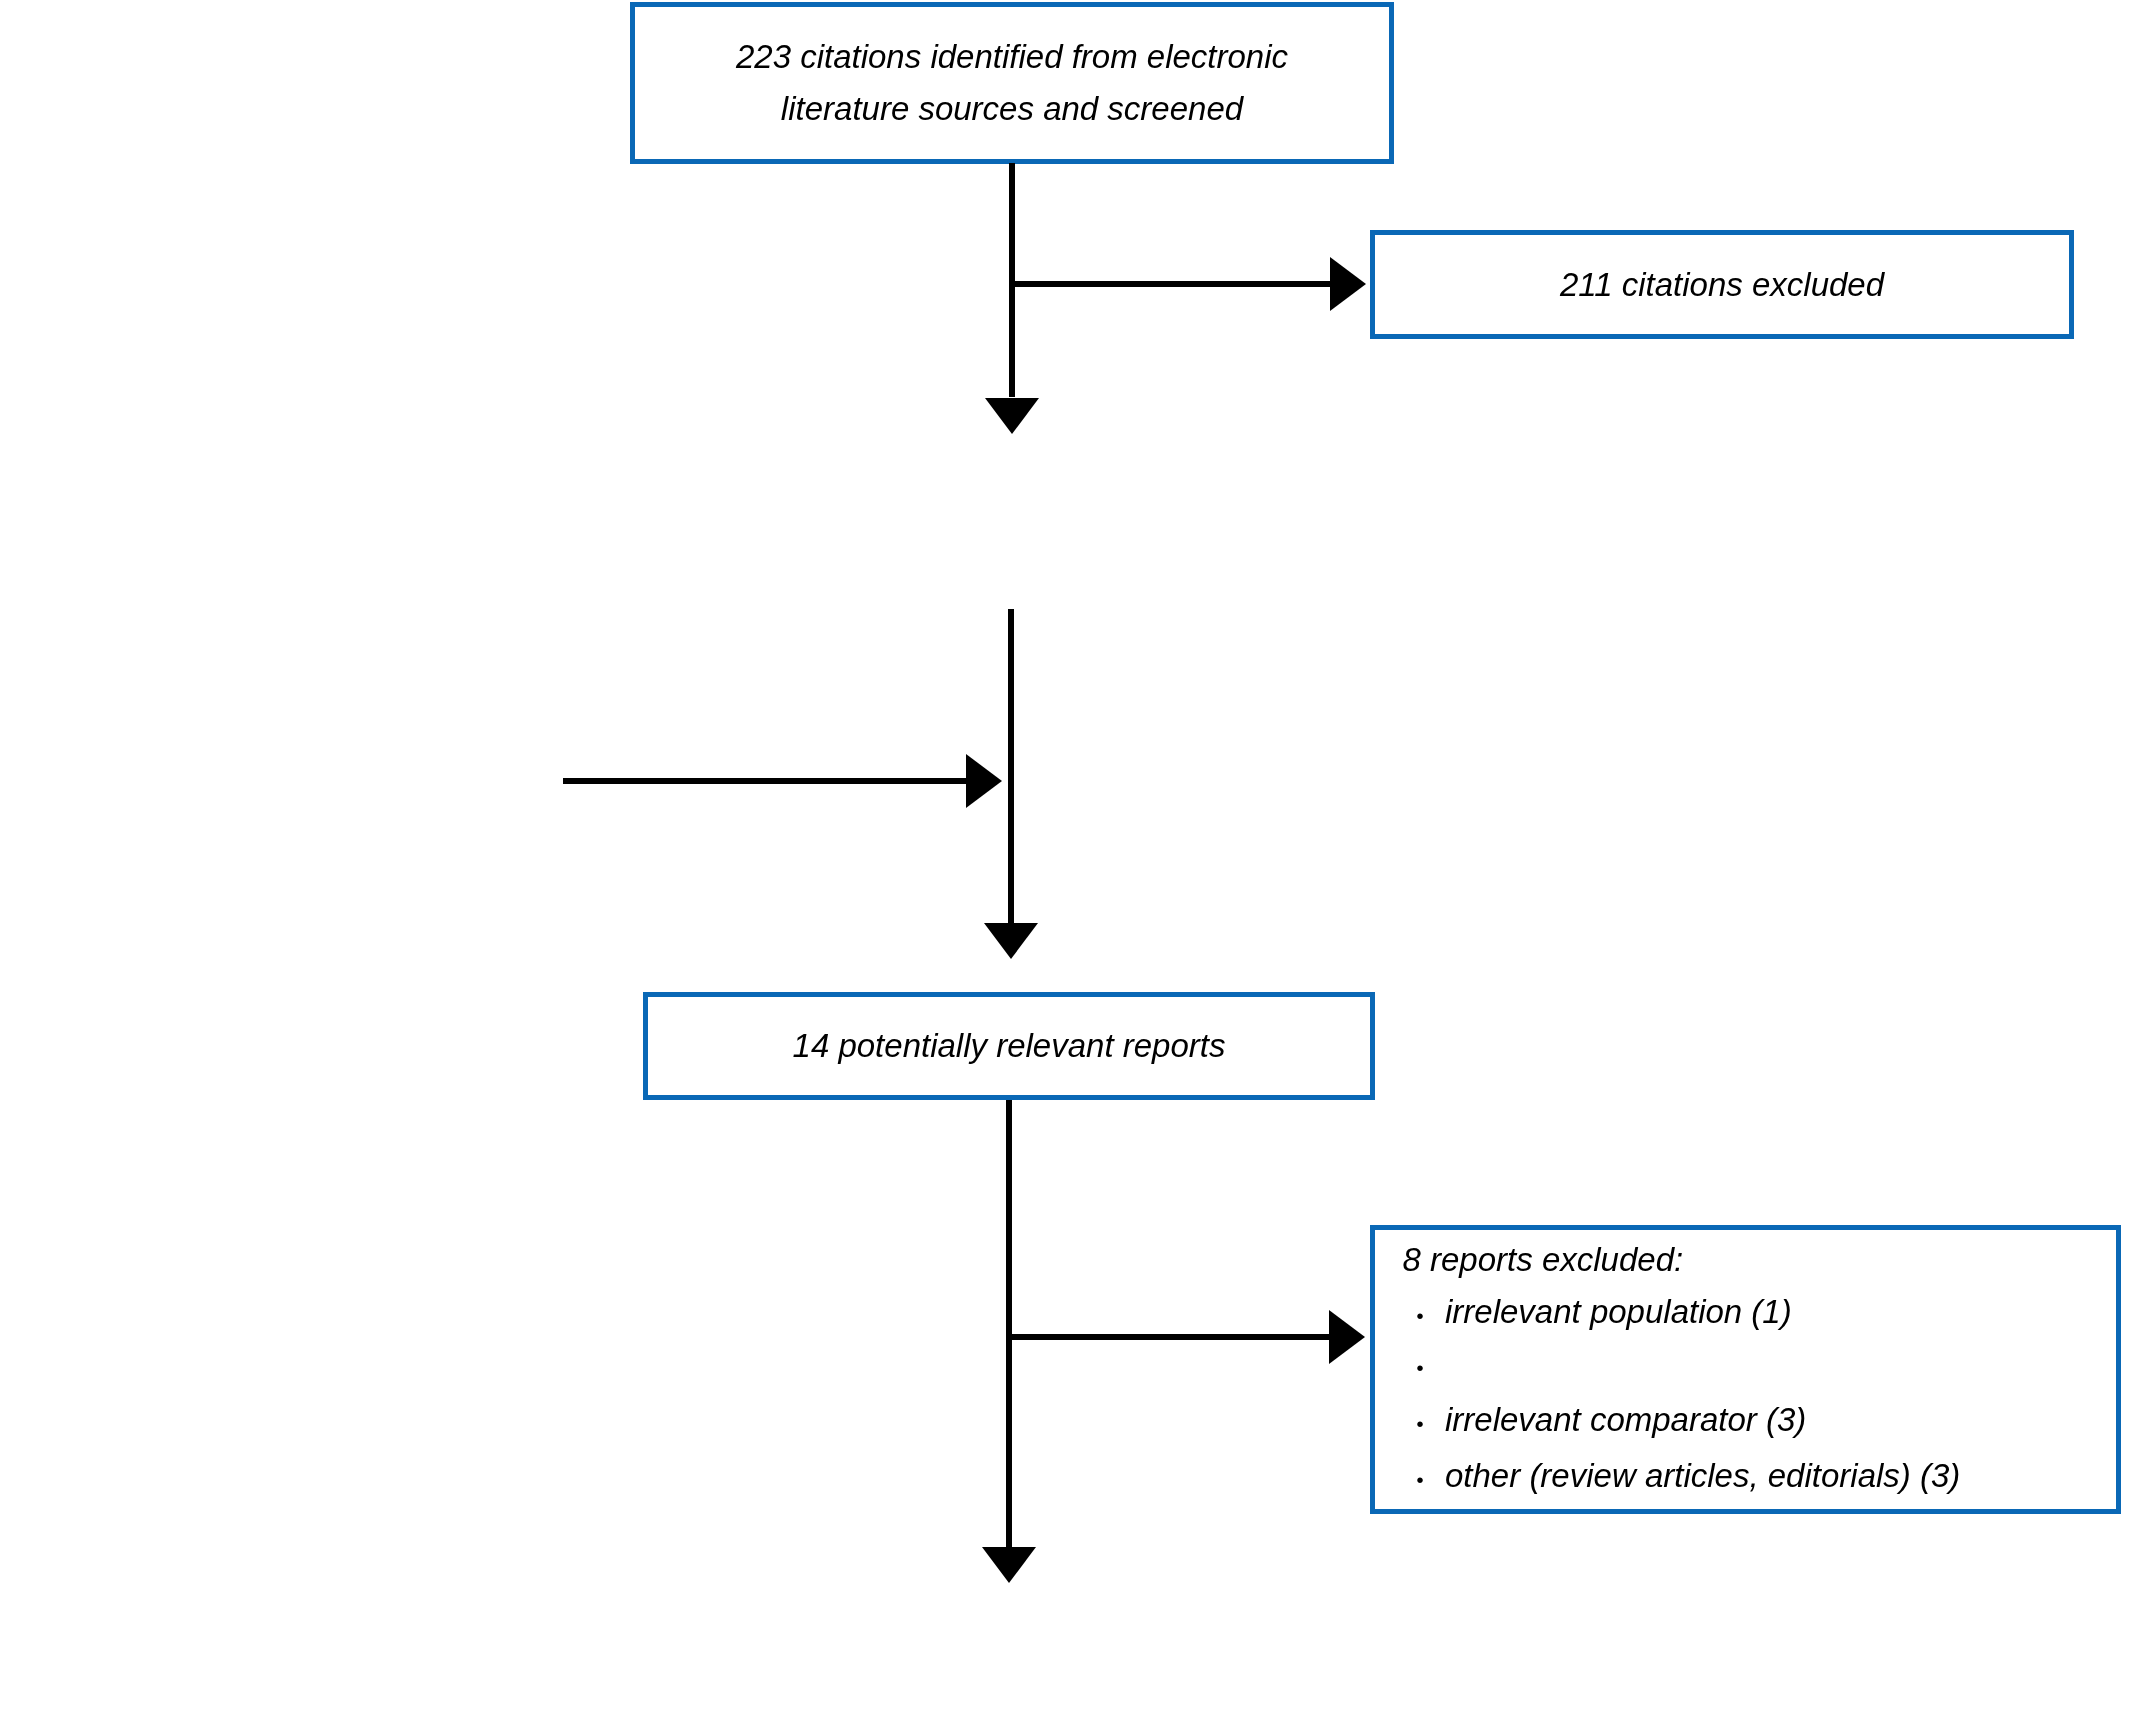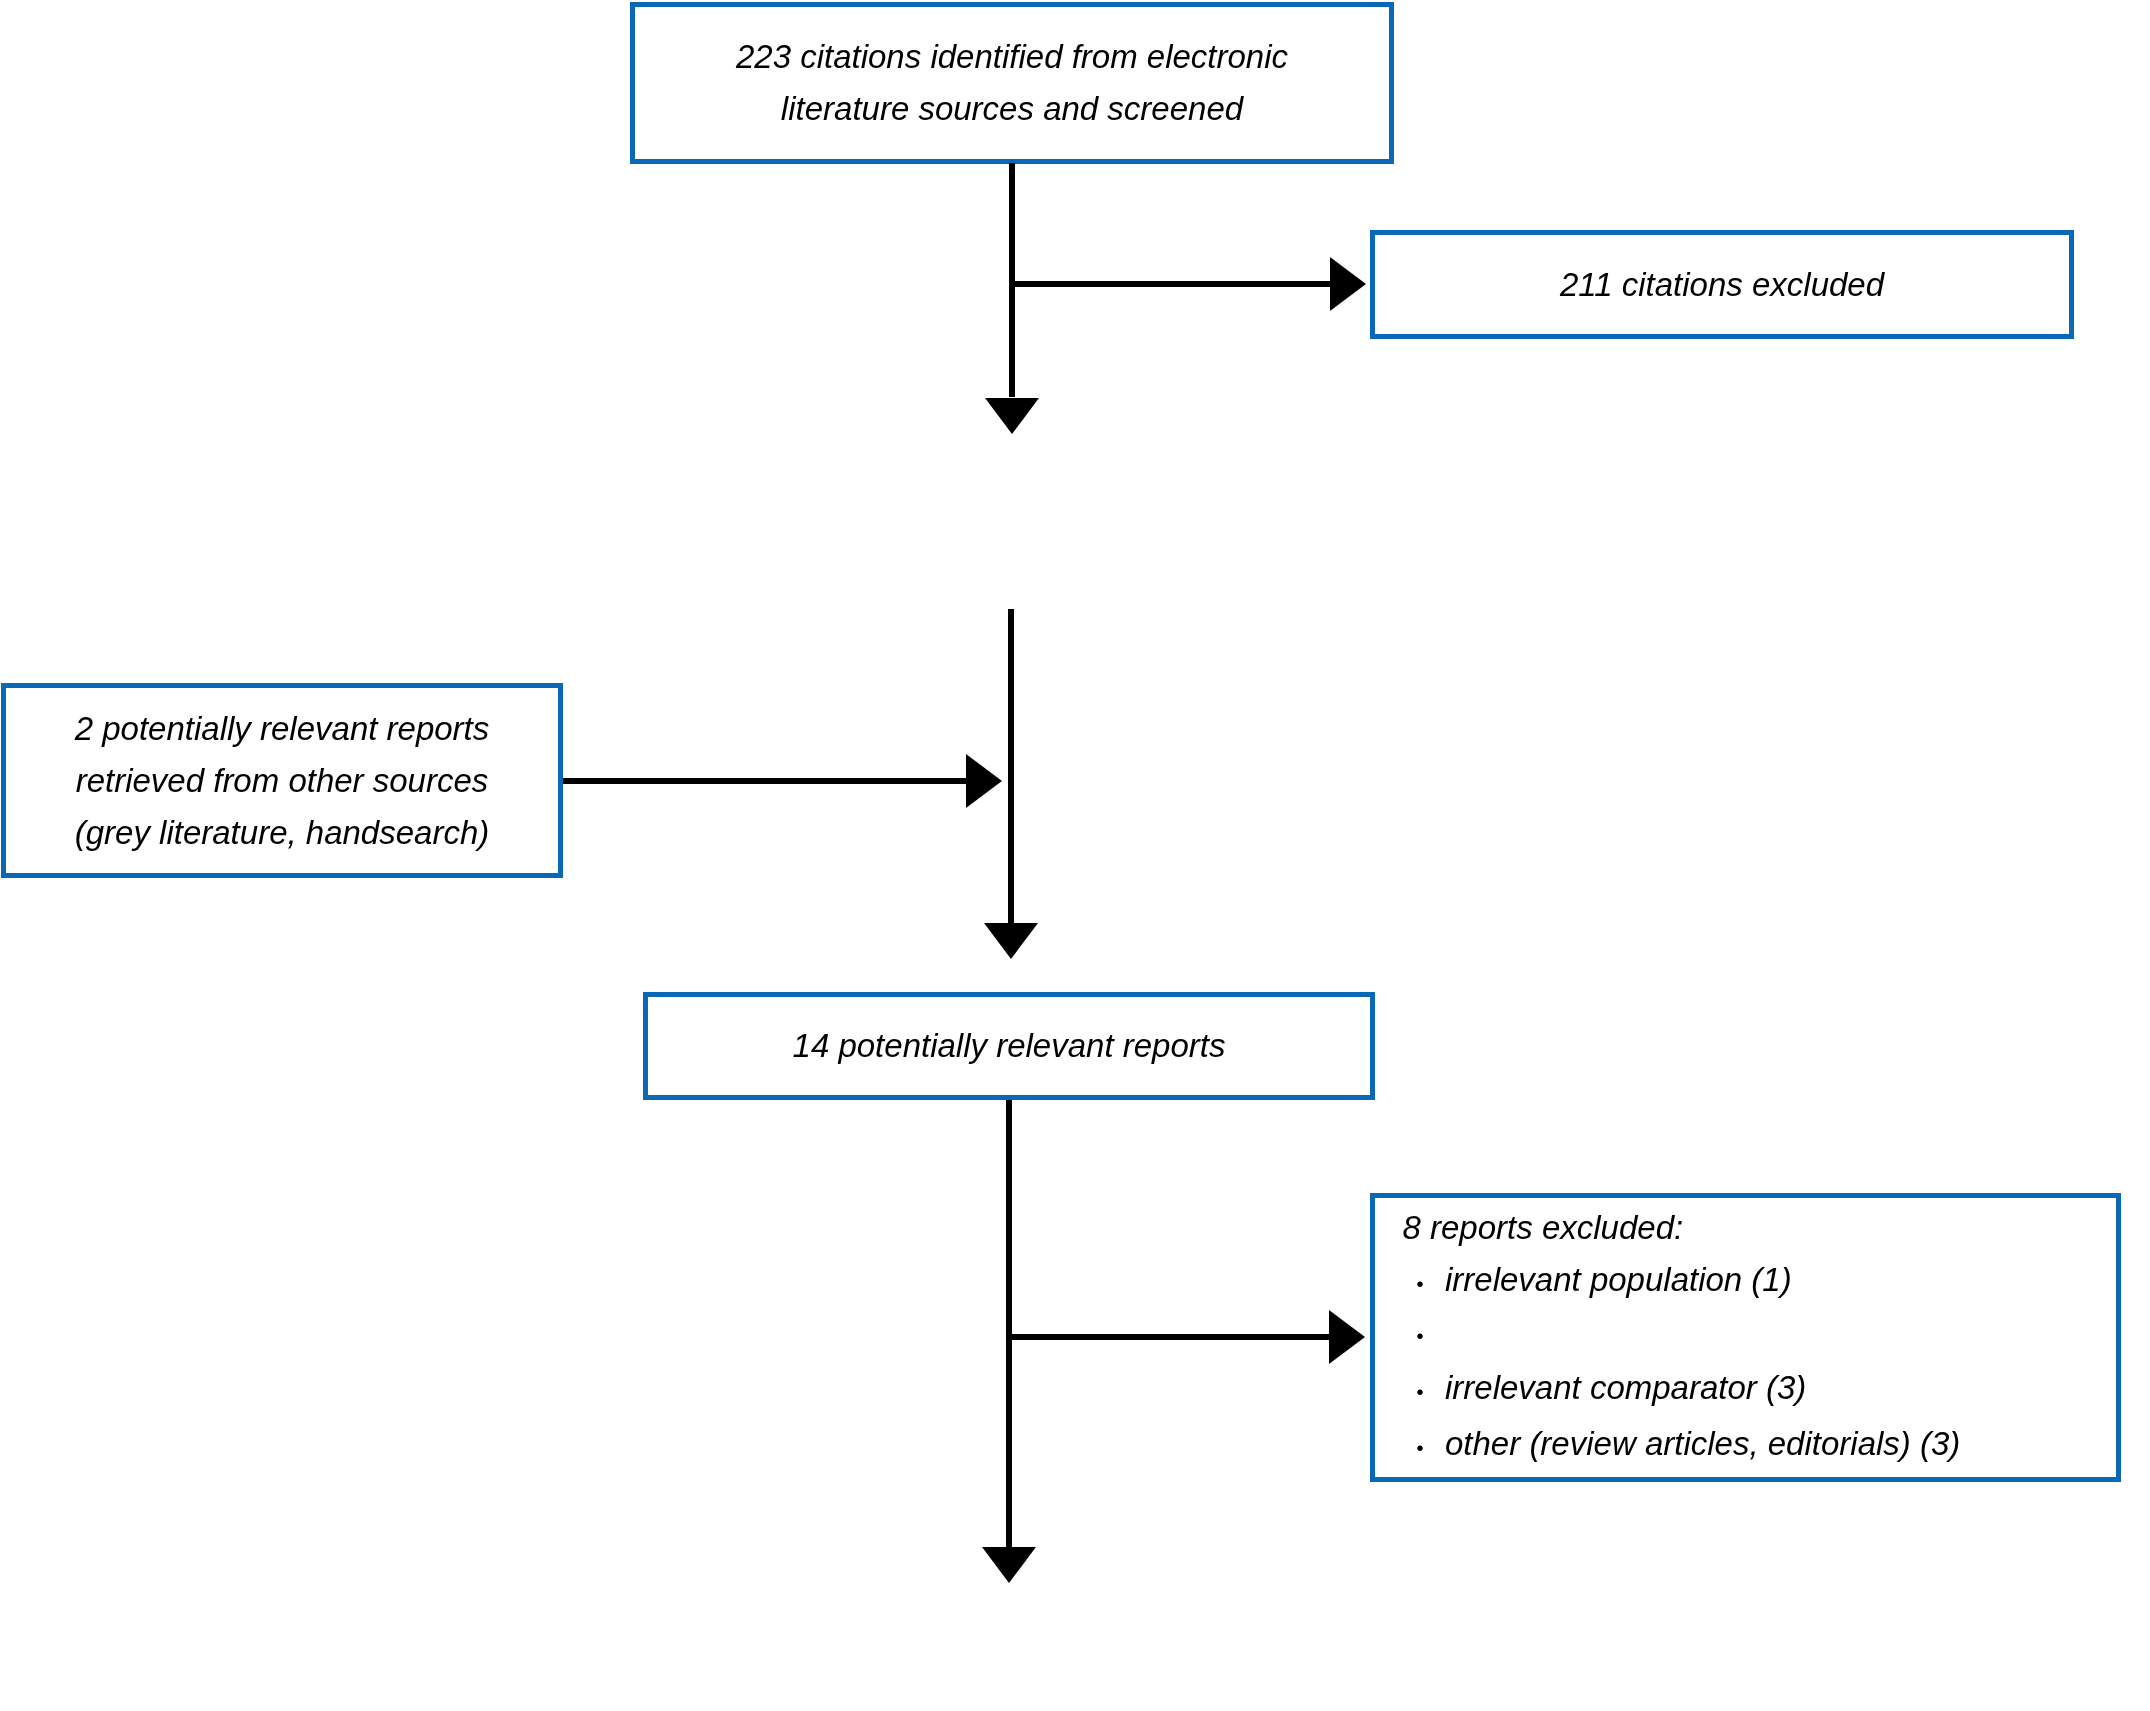--- a/index.html
+++ b/index.html
@@ -29,20 +29,21 @@
     font-size:33px;
     line-height:52px;
     font-style:italic;
   }
   .box .txt-line{white-space:nowrap;}
   .box-left{
     align-items:flex-start;
     text-align:left;
     padding-left:27.5px;
     padding-right:9.8px;
+    margin-top:32px;
   }
   .bullet-row{
     display:flex;
     align-items:baseline;
     white-space:nowrap;
   }
   .dot{
     font-size:20.6px;
     line-height:52px;
     margin-left:13.7px;
@@ -81,25 +82,20 @@
   <div class="head-right" style="left:1330px;top:257px"></div>
 
   <div class="box" style="left:1370px;top:230px;width:704px;height:109px">
     <div class="txt-line">211 citations excluded</div>
   </div>
 
 
   <div class="vline" style="left:1008px;top:609px;height:314px"></div>
   <div class="head-down" style="left:984px;top:923px"></div>
 
-  <div class="box" style="left:1px;top:683px;width:562px;height:195px">
-    <div class="txt-line">2 potentially relevant reports</div>
-    <div class="txt-line">retrieved from other sources</div>
-    <div class="txt-line">(grey literature, handsearch)</div>
-  </div>
 
   <div class="hline" style="left:563px;top:778px;width:404px"></div>
   <div class="head-right" style="left:966px;top:754px"></div>
 
   <div class="box" style="left:643px;top:992px;width:732px;height:108px">
     <div class="txt-line">14 potentially relevant reports</div>
   </div>
 
   <div class="vline" style="left:1006px;top:1100px;height:447px"></div>
   <div class="head-down" style="left:982px;top:1547px"></div>

